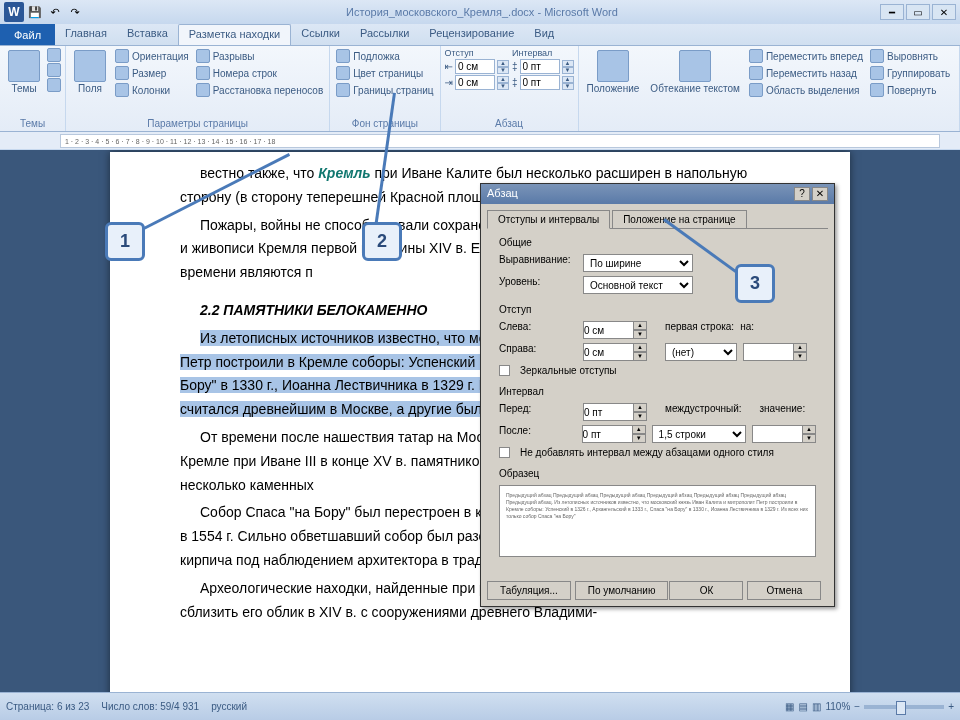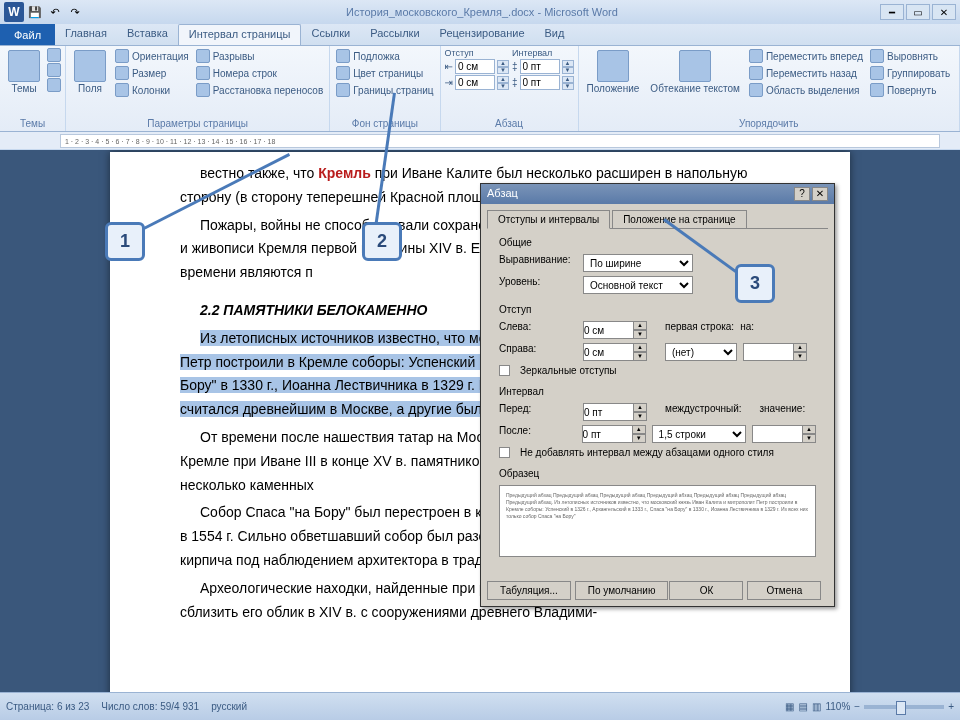--- a/index.html
+++ b/index.html
@@ -27,21 +27,21 @@
 .ricon{display:inline-block;background:#a8c4e6;border:1px solid #7a9cc7;border-radius:2px}
 .spin-field{display:flex;align-items:center;gap:2px;font-size:10px}
 .spin-field input{width:40px;height:15px;font-size:10px;border:1px solid #9ab3d3;padding:0 2px}
 .spin-btns{display:flex;flex-direction:column}
 .spin-btns span{width:12px;height:7px;background:#dce7f5;border:1px solid #9ab3d3;font-size:6px;text-align:center;line-height:5px}
 .ruler-area{height:18px;background:#e4ecf7;border-bottom:1px solid #c6d8ee;position:relative}
 .ruler{position:absolute;left:60px;right:20px;top:2px;height:14px;background:#fff;border:1px solid #b8c8dd;font-size:7px;color:#666;padding-left:4px;display:flex;align-items:center;gap:30px}
 .doc-area{position:absolute;top:150px;bottom:20px;left:0;right:0;background:#3a577b;display:flex;justify-content:center;overflow:hidden}
 .page{width:740px;background:#fff;box-shadow:0 0 8px rgba(0,0,0,0.5);padding:10px 70px;font-size:14px;line-height:1.7;color:#000;font-family:'Times New Roman',serif;margin-top:2px}
 .page p{margin-bottom:4px;text-indent:20px}
-.kremlin{color:#b91c1c;font-weight:bold;}
+.kremlin{color:#0f766e;font-weight:bold;font-style:italic}
 .heading{font-weight:bold;font-style:italic;margin:14px 0}
 .highlighted{background:#a8c4e6}
 .dialog{position:absolute;left:480px;top:183px;width:355px;background:#d4d0c8;border:1px solid #333;box-shadow:2px 2px 4px rgba(0,0,0,0.4);font-size:11px;font-family:Tahoma,sans-serif}
 .dlg-title{background:linear-gradient(#7a94b8,#5a7aa8);color:#fff;padding:3px 6px;display:flex;justify-content:space-between;font-size:11px}
 .dlg-title-btns{display:flex;gap:2px}
 .dlg-title-btns span{width:16px;height:14px;background:#d4d0c8;border:1px solid #888;font-size:10px;text-align:center;line-height:12px;color:#000}
 .dlg-tabs{display:flex;padding:6px 6px 0 6px;font-size:10px}
 .dlg-tab{padding:3px 10px;background:#d4d0c8;border:1px solid #888;border-bottom:none;margin-right:2px;position:relative}
 .dlg-tab.active{background:#d4d0c8;z-index:2;border-bottom:1px solid #d4d0c8;margin-bottom:-1px}
 .dlg-body{padding:8px 12px;border-top:1px solid #888;margin:0 6px}
@@ -82,21 +82,21 @@
     <span class="win-btn">━</span>
     <span class="win-btn">▭</span>
     <span class="win-btn">✕</span>
   </div>
 </div>
 
 <div class="tabs">
   <div class="file-tab">Файл</div>
   <div class="tab">Главная</div>
   <div class="tab">Вставка</div>
-  <div class="tab active">Интервал страницы</div>
+  <div class="tab active">Разметка находки</div>
   <div class="tab">Ссылки</div>
   <div class="tab">Рассылки</div>
   <div class="tab">Рецензирование</div>
   <div class="tab">Вид</div>
 </div>
 
 <div class="ribbon">
   <div class="rgroup">
     <div class="rgroup-content">
       <div class="rbtn-large">
@@ -226,21 +226,20 @@
         <div class="rbtn-small">
             <span class="ricon"></span>
             <span>Группировать</span>
           </div>
         <div class="rbtn-small">
             <span class="ricon"></span>
             <span>Повернуть</span>
           </div>
       </div>
     </div>
-    <div class="rgroup-label">Упорядочить</div>
   </div>
 </div>
 
 <div class="ruler-area">
   <div class="ruler">1 · 2 · 3 · 4 · 5 · 6 · 7 · 8 · 9 · 10 · 11 · 12 · 13 · 14 · 15 · 16 · 17 · 18</div>
 </div>
 
 <div class="doc-area">
   <div class="page">
     <p><span>вестно также, что </span><span class="kremlin">Кремль</span><span> при Иване Калите был несколько расширен в напольную сторону (в сторону теперешней Красной площади).</span></p>

